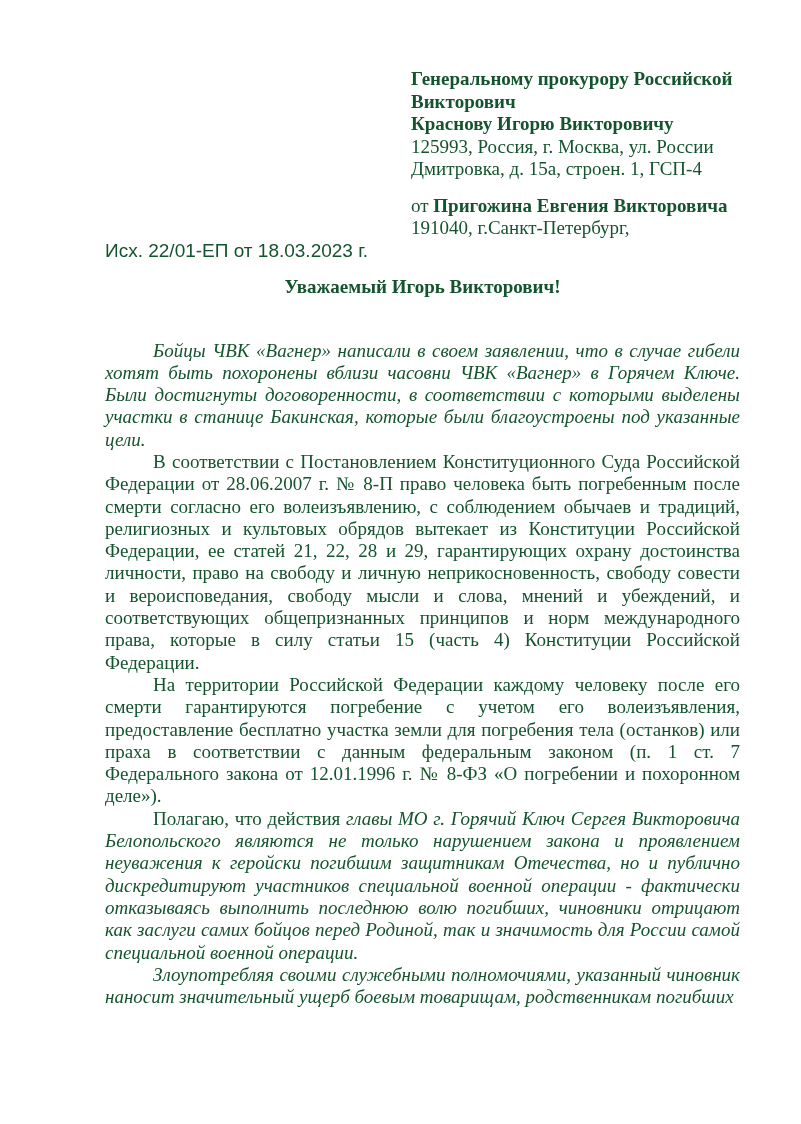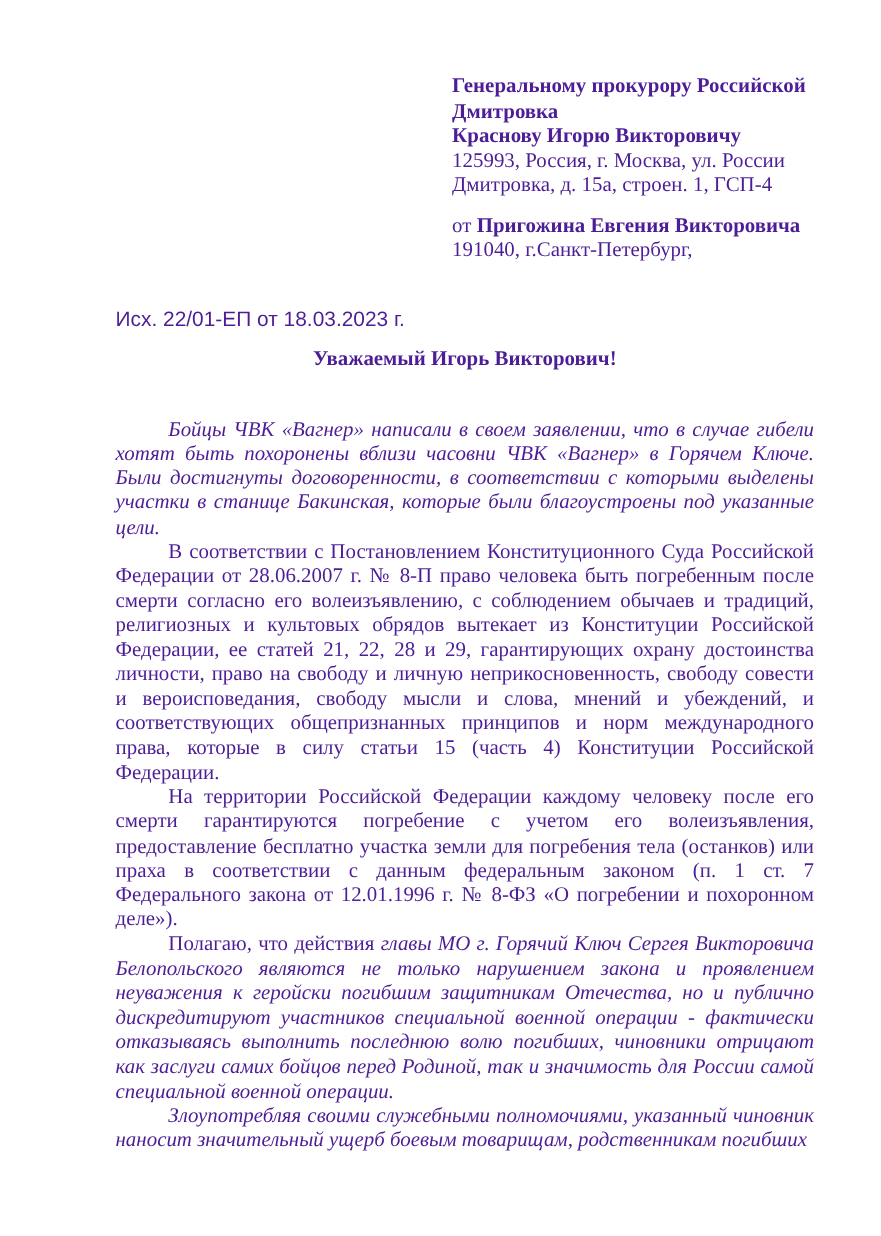--- a/index.html
+++ b/index.html
@@ -6,41 +6,40 @@
     margin: 0;
     padding: 0;
     background: #ffffff;
   }
   .page {
     position: relative;
     width: 801px;
     height: 1124px;
     margin: 0 auto;
     background: #ffffff;
-    color: #4c1d95;
+    color: #14532d;
     font-family: "Liberation Serif", serif;
     font-size: 19px;
     box-sizing: border-box;
     padding: 68px 61px 0 105px;
     overflow: hidden;
   }
   
   .address-block {
     margin-left: 306px;
     line-height: 22.5px;
   }
   .address-line {
     white-space: nowrap;
   }
   .block-gap {
     height: 14px;
   }
   
   .ref-line {
-    margin-top: 40px;
     font-family: "Liberation Sans", sans-serif;
     font-size: 19px;
     line-height: 22px;
   }
   
   .salutation {
     margin-top: 14px;
     text-align: center;
     font-weight: bold;
     line-height: 22px;
@@ -60,21 +59,21 @@
   .it { font-style: italic; }
 </style>
 </head>
 <body>
 
 <div class="page">
 
   <div class="address-block">
     <div>
         <div class="address-line"><span class="b">Генеральному прокурору Российской</span></div>
-        <div class="address-line"><span class="b">Дмитровка</span></div>
+        <div class="address-line"><span class="b">Викторович</span></div>
         <div class="address-line"><span class="b">Краснову Игорю Викторовичу</span></div>
         <div class="address-line"><span>125993, Россия, г. Москва, ул. России</span></div>
         <div class="address-line"><span>Дмитровка, д. 15а, строен. 1, ГСП-4</span></div>
       </div>
     <div class="block-gap"></div>
     <div>
         <div class="address-line"><span>от </span><span class="b">Пригожина Евгения Викторовича</span></div>
         <div class="address-line"><span>191040, г.Санкт-Петербург,</span></div>
       </div>
   </div>

